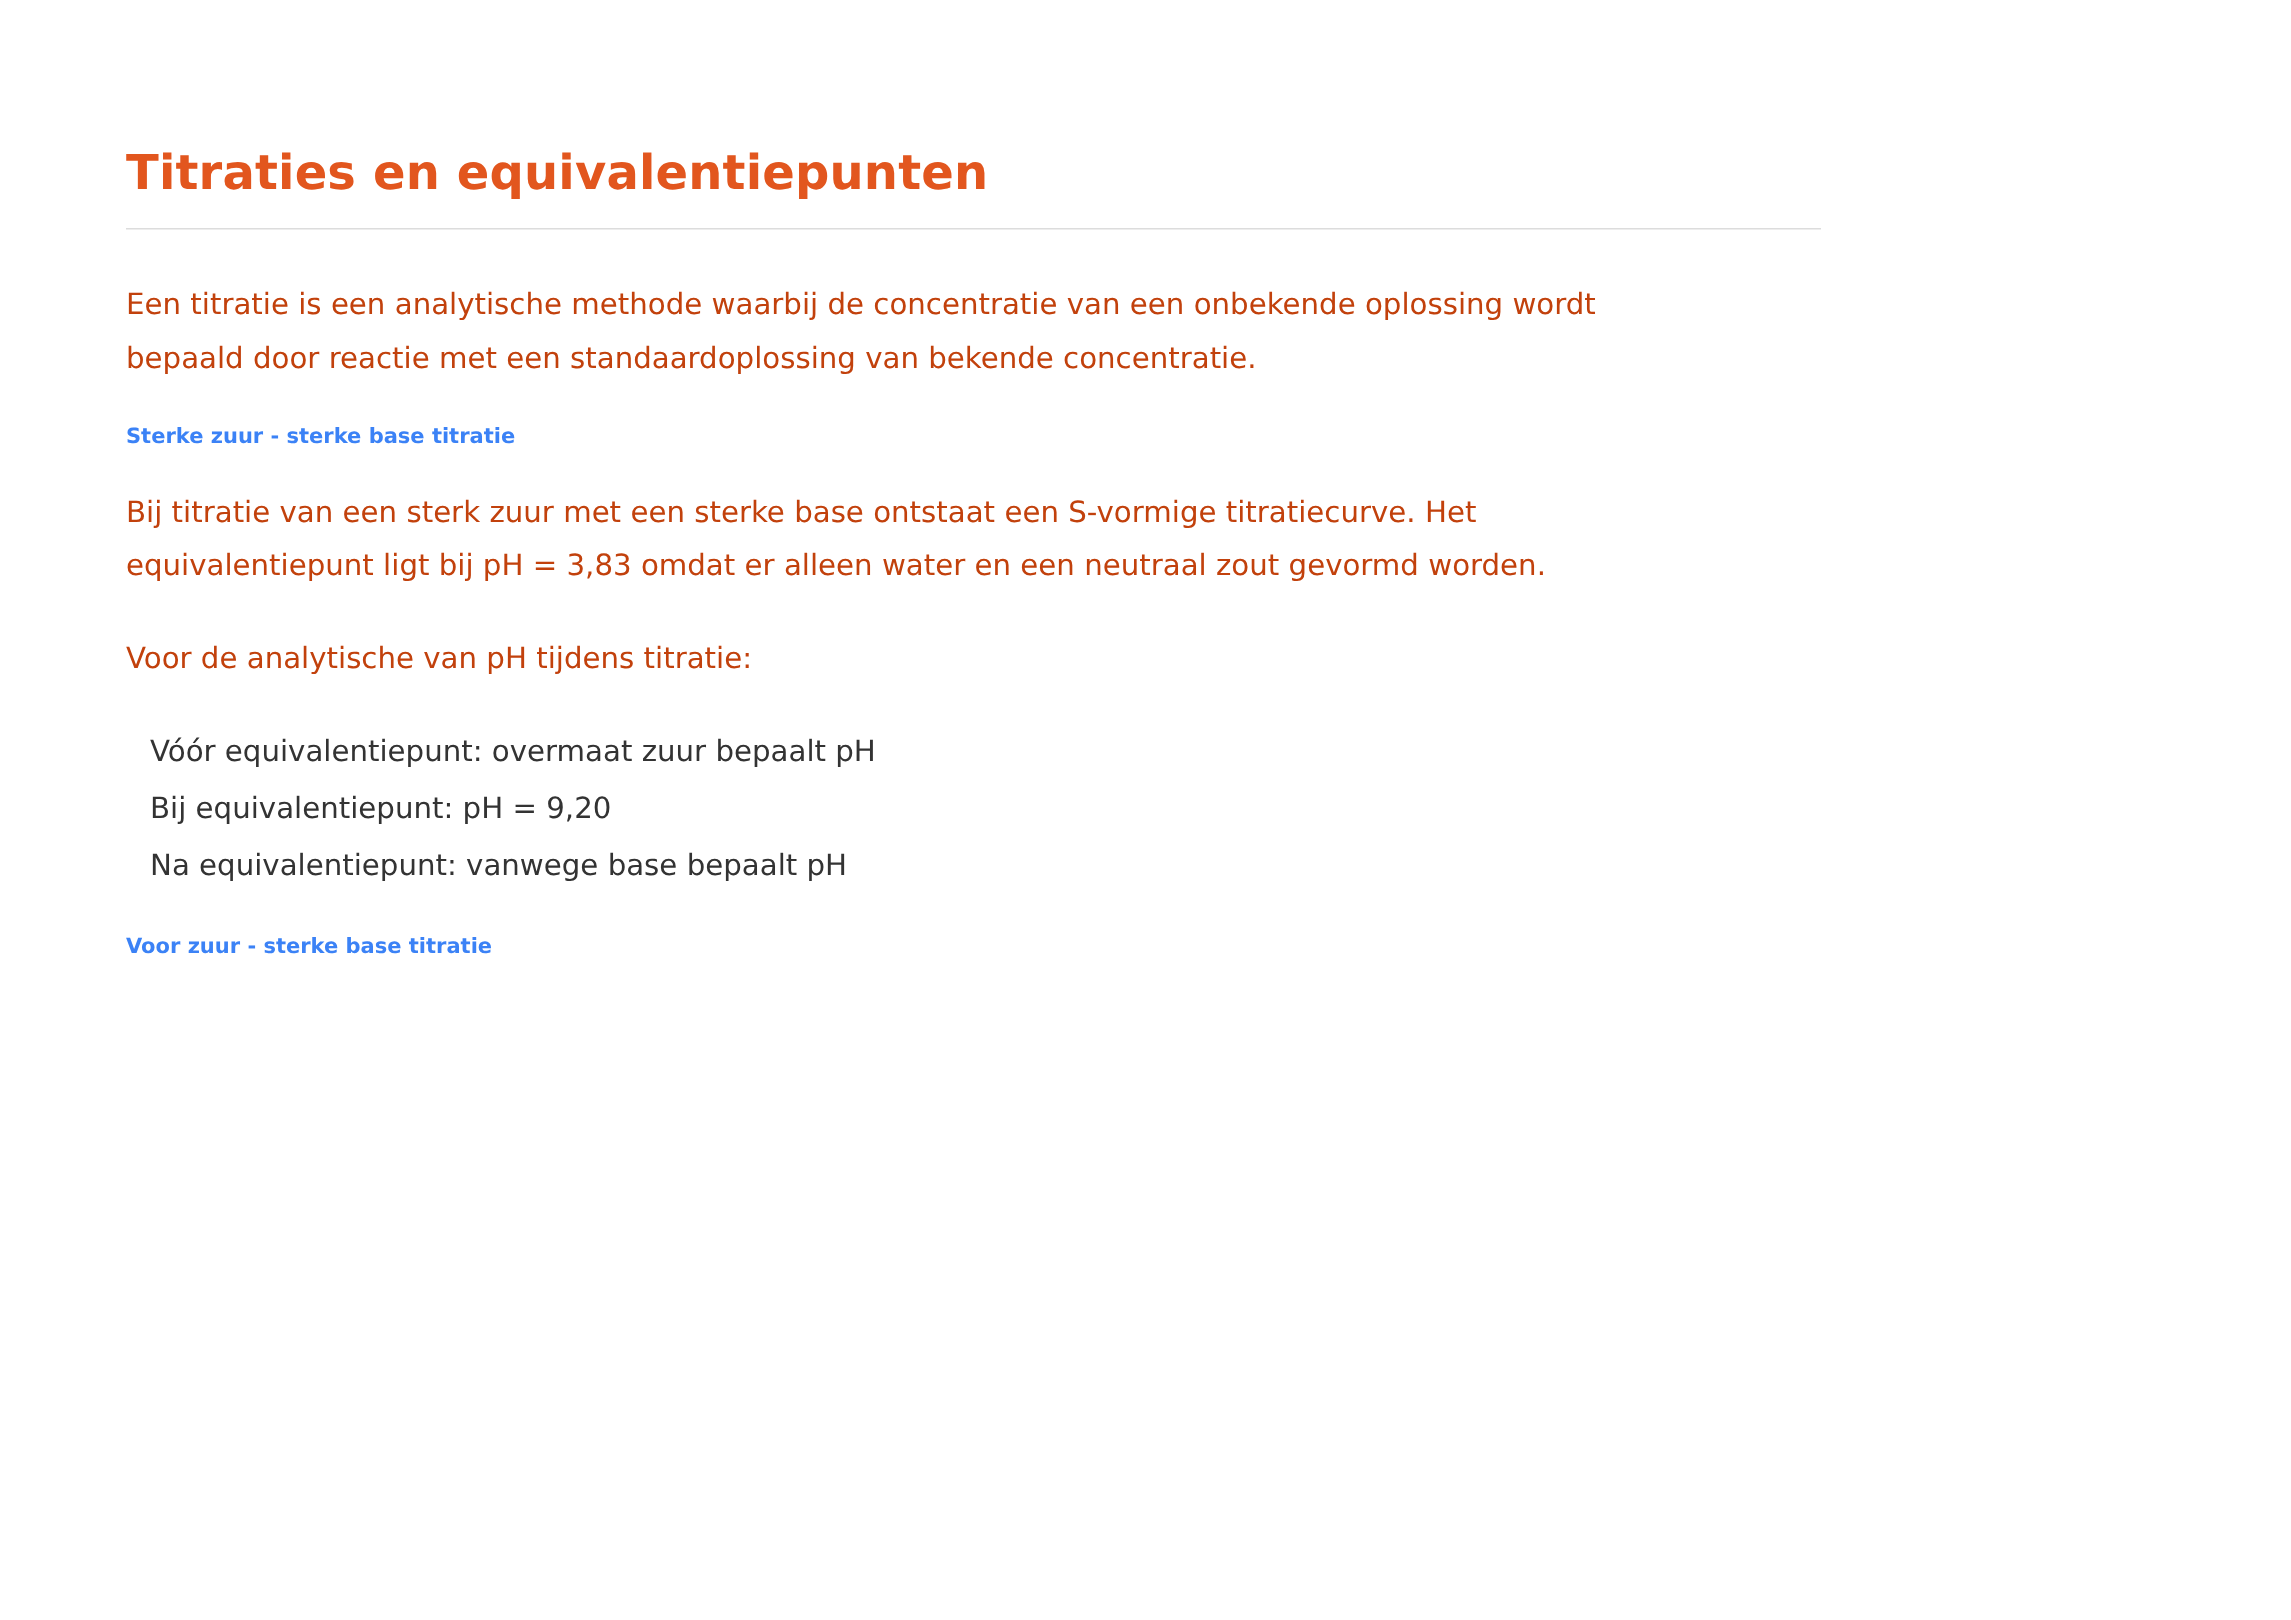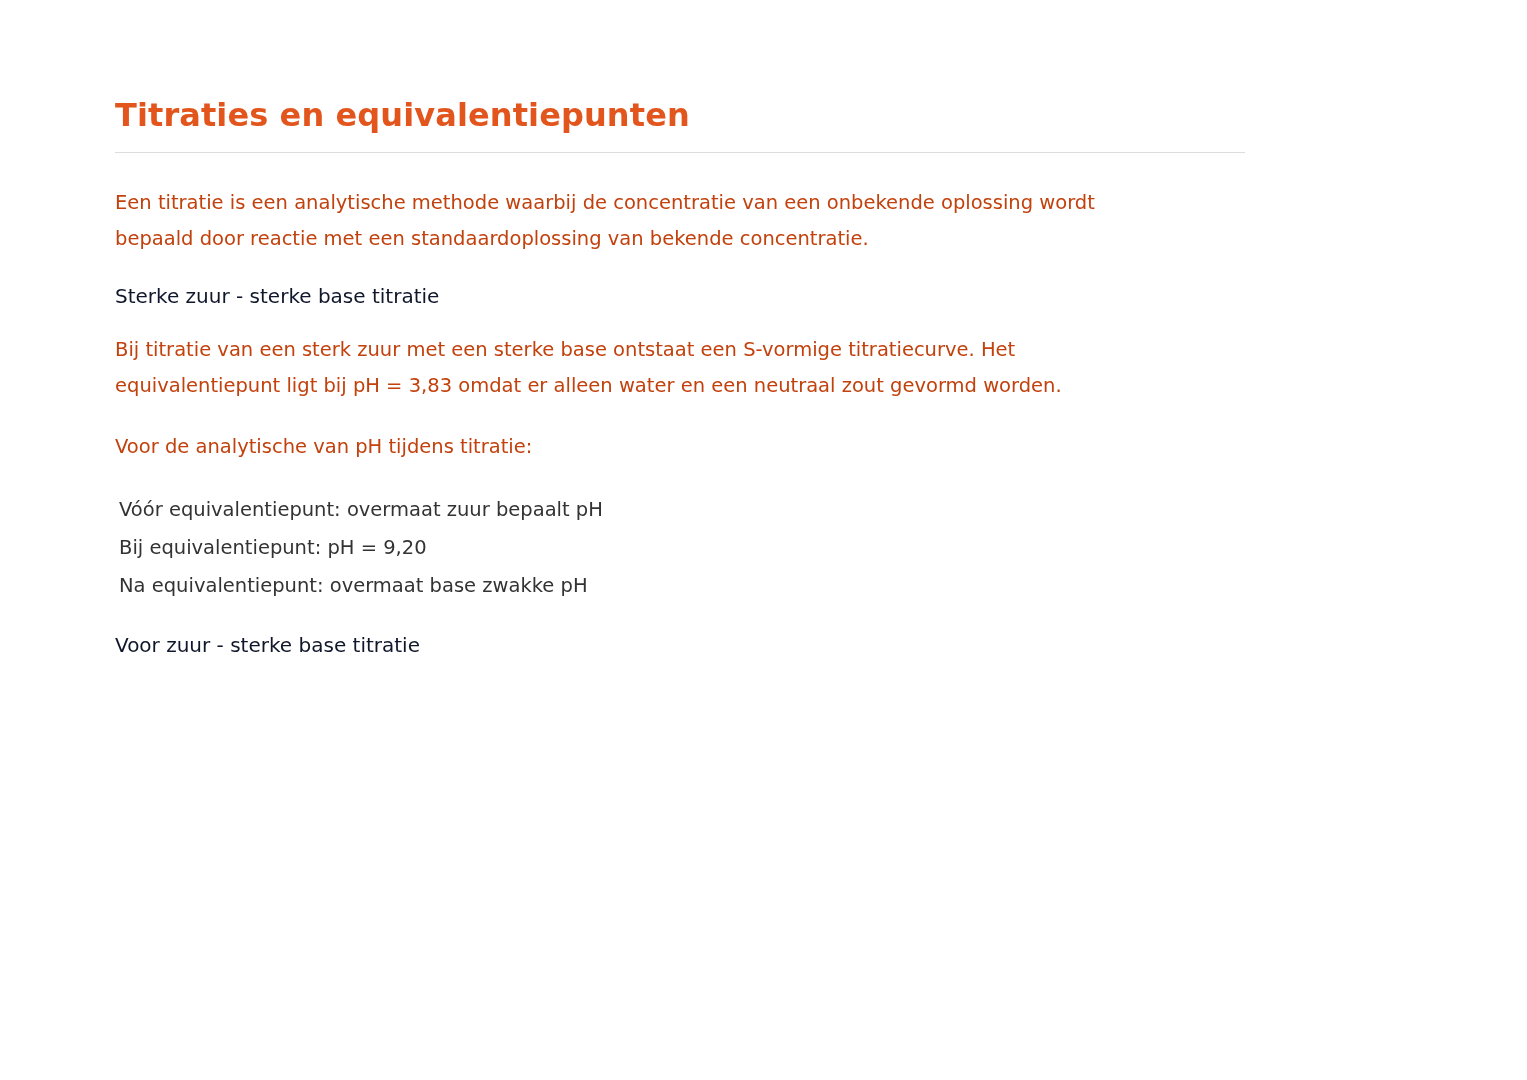--- a/index.html
+++ b/index.html
@@ -11,21 +11,21 @@
     height: 1080px;
     background: #ffffff;
     font-family: "DejaVu Sans", "Liberation Sans", sans-serif;
     color: #333333;
     overflow: hidden;
   }
   .page {
     box-sizing: border-box;
     width: 1301px;
     height: 1080px;
-    padding: 96px 200px 0 115px;
+    padding: 96px 200px 0 84px;
   }
   .doc-title {
     font-size: 32px;
     font-weight: bold;
     color: #e2561e;
     letter-spacing: 0.1px;
     margin: 0 0 18px 0;
     line-height: 1.2;
   }
   .title-rule {
@@ -35,31 +35,31 @@
     width: 1130px;
   }
   p.body-text {
     font-size: 19.5px;
     line-height: 1.82;
     color: #c2410c;
     margin: 0 0 26px 0;
     max-width: 1105px;
   }
   h2.section-heading {
-    font-size: 20px;
-    font-weight: normal;
-    color: #0f172a;
+    font-size: 14px;
+    font-weight: bold;
+    color: #3b82f6;
     margin: 0 0 22px 0;
     line-height: 1.4;
   }
   .spaced-top {
     margin-top: 34px;
   }
   .step-list {
-    margin: 0 0 26px 4px;
+    margin: 0 0 26px 16px;
     padding: 0;
     list-style: none;
   }
   .step-list li {
     font-size: 19.5px;
     line-height: 1.95;
     color: #333333;
   }
 </style>
 </head>
@@ -74,19 +74,19 @@
 
   <h2 class="section-heading">Sterke zuur - sterke base titratie</h2>
 
   <p class="body-text">Bij titratie van een sterk zuur met een sterke base ontstaat een S-vormige titratiecurve. Het equivalentiepunt ligt bij pH = 3,83 omdat er alleen water en een neutraal zout gevormd worden.</p>
 
   <p class="body-text">Voor de analytische van pH tijdens titratie:</p>
 
   <ul class="step-list">
     <li>Vóór equivalentiepunt: overmaat zuur bepaalt pH</li>
     <li>Bij equivalentiepunt: pH = 9,20</li>
-    <li>Na equivalentiepunt: overmaat base zwakke pH</li>
+    <li>Na equivalentiepunt: vanwege base bepaalt pH</li>
   </ul>
 
   <h2 class="section-heading spaced-top">Voor zuur - sterke base titratie</h2>
 
 
 </div>
 
 </body></html>

